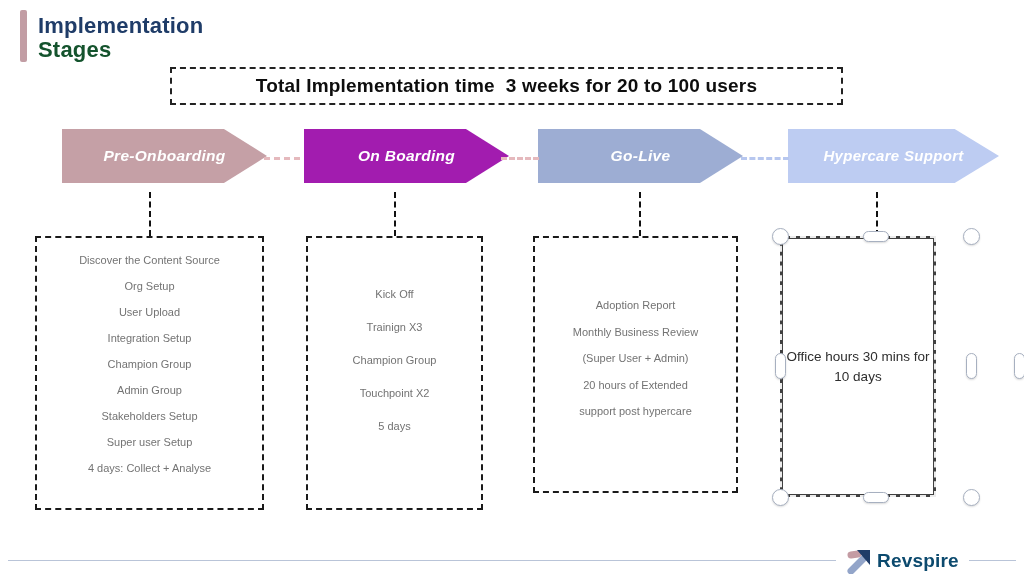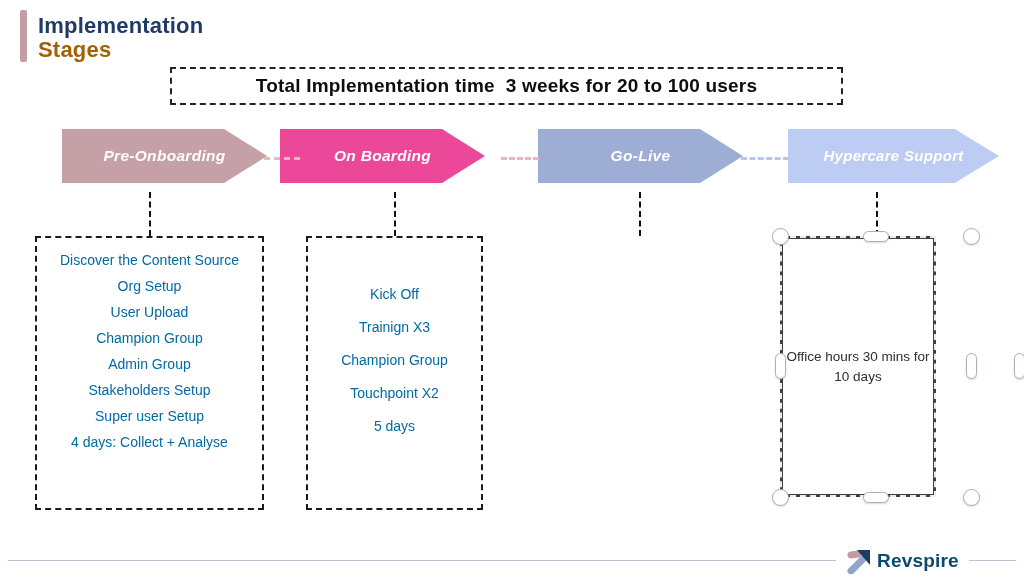--- a/index.html
+++ b/index.html
@@ -3,51 +3,51 @@
 <meta charset="utf-8">
 <style>
   * { margin:0; padding:0; box-sizing:border-box; }
   html,body { background:#ffffff; }
   body { font-family:"Liberation Sans","DejaVu Sans",sans-serif; }
   .slide { position:relative; width:1024px; height:582px; background:#fff; overflow:hidden;border-radius:8px; }
 
   
   .accent-bar { position:absolute; left:20px; top:10px; width:7px; height:52px; background:#c29da4; border-radius:2px; }
   .title-1 { position:absolute; left:38px; top:13px; font-size:22px; font-weight:800; color:#1f3c68; letter-spacing:.2px; }
-  .title-2 { position:absolute; left:38px; top:37px; font-size:22px; font-weight:800; color:#a16207; letter-spacing:.2px; }
+  .title-2 { position:absolute; left:38px; top:37px; font-size:22px; font-weight:800; color:#14532d; letter-spacing:.2px; }
 
   
   .banner { position:absolute; left:170px; top:67px; width:673px; height:38px;
     border:2px dashed #222; display:flex; align-items:center; justify-content:center;
     font-size:19px; font-weight:800; color:#0d0d0d; white-space:pre-wrap; letter-spacing:.2px;text-align:center; }
 
   
   .arrow { position:absolute; top:129px; height:54px;
     clip-path:polygon(0 0, 79% 0, 100% 50%, 79% 100%, 0 100%);
     display:flex; align-items:center; justify-content:center; }
   .arrow .lbl { width:79%; text-align:center; color:#ffffff; font-weight:800; font-style:italic;
     font-size:15.5px; line-height:18px; letter-spacing:.3px; }
   .arrow-1 { left:62px;  width:205px; background:#c5a0a6; }
-  .arrow-2 { left:280px; width:205px; background:#ec4899; }
+  .arrow-2 { left:304px; width:205px; background:#a21caf; }
   .arrow-3 { left:538px; width:205px; background:#9dadd3; }
   .arrow-4 { left:788px; width:211px; background:#bdccf2; }
   .arrow-4 .lbl { font-size:15px; }
 
   
   .hdash { position:absolute; top:157px; height:0; border-top:3px dashed #e5b9bd; }
   .hdash.blue { border-top-color:#b7c7ef; }
   .hd-1 { left:264px; width:36px; }
   .hd-2 { left:501px; width:38px; }
   .hd-3 { left:741px; width:48px; }
   .vdash { position:absolute; top:192px; height:44px; width:0; border-left:2.5px dashed #111; }
   .vd-1 { left:149px; } .vd-2 { left:394px; } .vd-3 { left:639px; } .vd-4 { left:876px; }
 
   
   .box { position:absolute; border:2.5px dashed #1a1a1a; background:#fff; text-align:center;
-    color:#0369a1; font-size:14px; }
+    color:#737373; font-size:11px; }
   .box-1 { left:35px;  top:236px; width:229px; height:274px; padding-top:9px; }
   .box-1 .bline { line-height:26px; }
   .box-2 { left:306px; top:236px; width:177px; height:274px; padding-top:40px; }
   .box-2 .bline { line-height:33px; }
   .box-3 { left:533px; top:236px; width:205px; height:257px; padding-top:54px; }
   .box-3 .bline { line-height:26.5px; }
 
   
   .box-4 { position:absolute; left:780px; top:236px; width:156px; height:261px;
     border:3px solid #404040; background:#fff; display:flex; align-items:center; justify-content:center; }
@@ -100,35 +100,43 @@
 
   <div class="vdash vd-1"></div>
   <div class="vdash vd-2"></div>
   <div class="vdash vd-3"></div>
   <div class="vdash vd-4"></div>
 
   <div class="box box-1">
     <div class="bline">Discover the Content Source</div>
     <div class="bline">Org Setup</div>
     <div class="bline">User Upload</div>
+    <div class="bline">Integration Setup</div>
     <div class="bline">Champion Group</div>
     <div class="bline">Admin Group</div>
     <div class="bline">Stakeholders Setup</div>
     <div class="bline">Super user Setup</div>
     <div class="bline">4 days: Collect + Analyse</div>
   </div>
 
   <div class="box box-2">
     <div class="bline">Kick Off</div>
     <div class="bline">Trainign X3</div>
     <div class="bline">Champion Group</div>
     <div class="bline">Touchpoint X2</div>
     <div class="bline">5 days</div>
   </div>
 
+  <div class="box box-3">
+    <div class="bline">Adoption Report</div>
+    <div class="bline">Monthly Business Review</div>
+    <div class="bline">(Super User + Admin)</div>
+    <div class="bline">20 hours of Extended</div>
+    <div class="bline">support post hypercare</div>
+  </div>
 
   <div class="box-4">
     <div class="inner-dash"></div>
     <div class="bline">Office hours 30 mins for 10 days</div>
   </div>
 
   <div class="handle h-circle hc-tl"></div>
   <div class="handle h-circle hc-tr"></div>
   <div class="handle h-circle hc-bl"></div>
   <div class="handle h-circle hc-br"></div>

